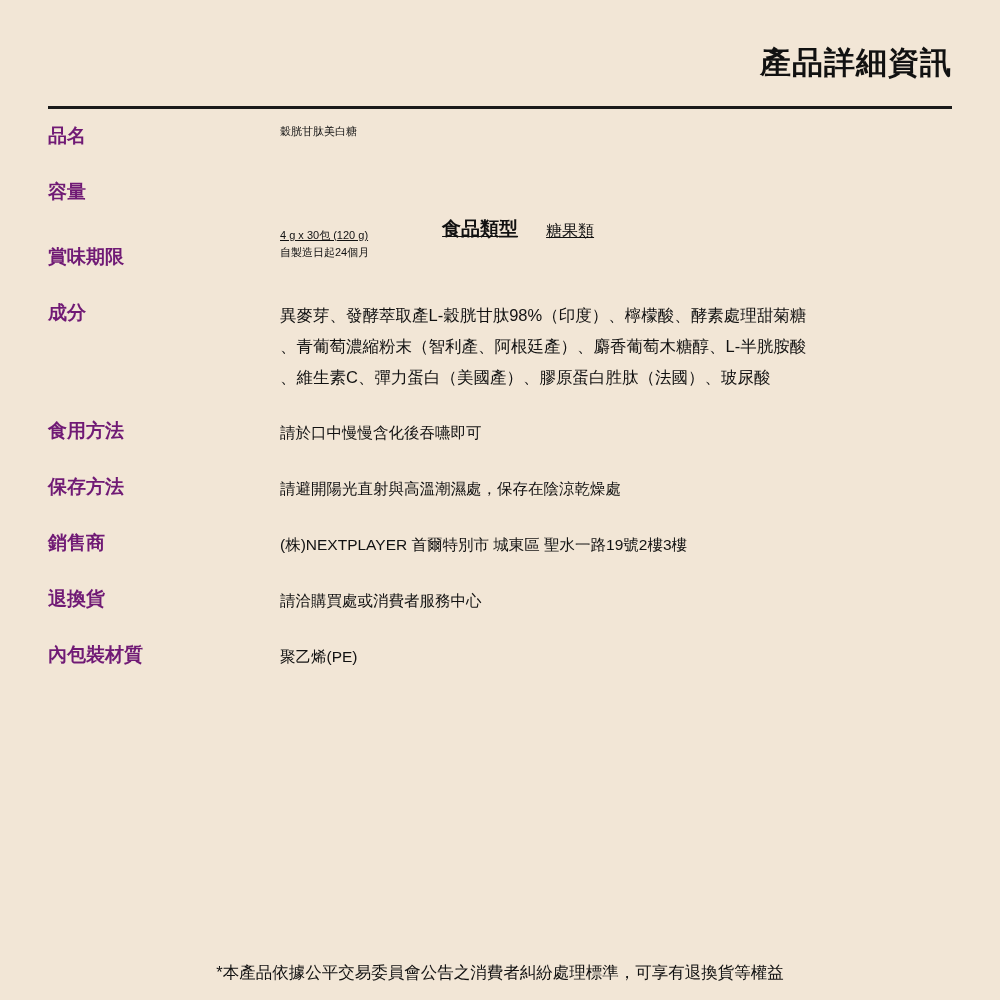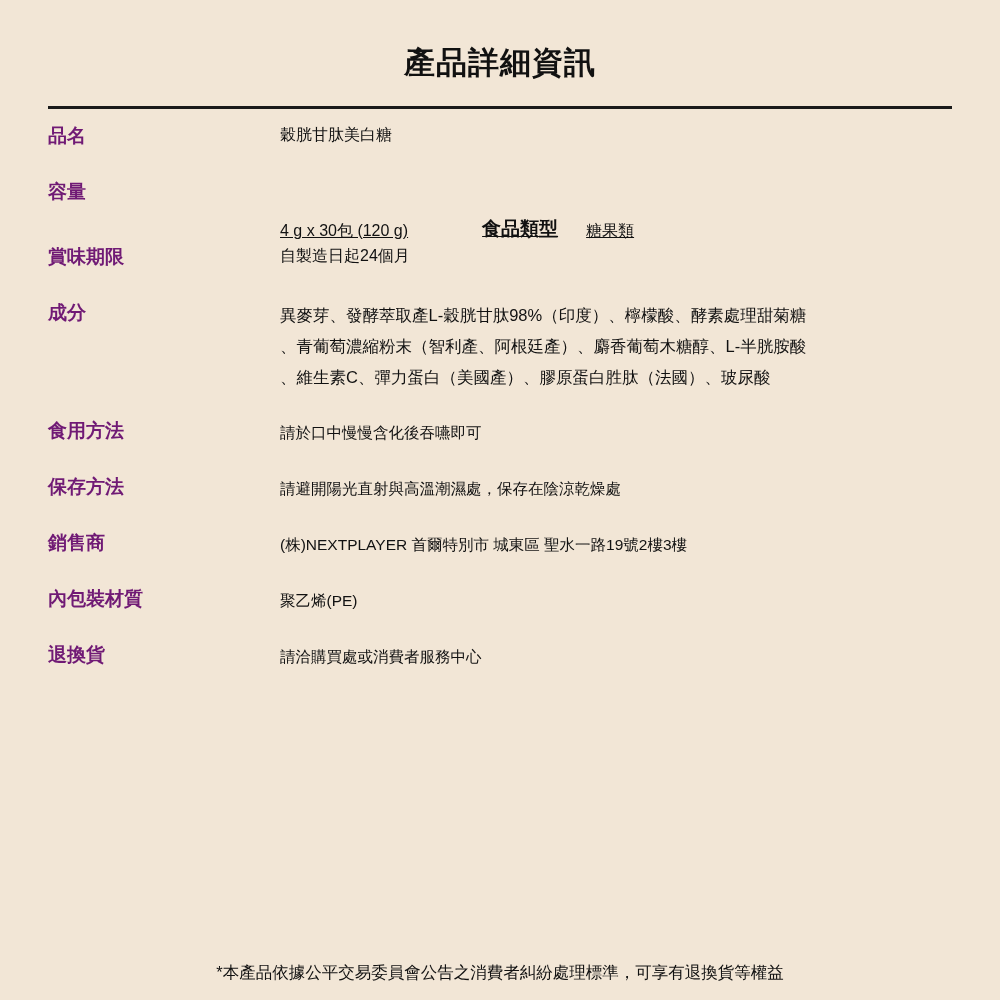--- a/index.html
+++ b/index.html
@@ -15,21 +15,21 @@
     overflow: hidden;
   }
   .page {
     position: relative;
     width: 1000px;
     height: 1000px;
     box-sizing: border-box;
     padding: 0 48px;
   }
   .doc-title {
-    text-align: center;
+    text-align: right;
     font-size: 31px;
     font-weight: bold;
     letter-spacing: 1px;
     padding-top: 42px;
     color: #111;
   }
   .title-rule {
     margin: 22px 0 0 0;
     height: 3px;
     background: #1a1a1a;
@@ -56,21 +56,21 @@
   }
   .value-cell {
     font-size: 15.5px;
     color: #111;
     line-height: 1.55;
   }
   .row {
     height: 56px;
   }
   .value-main {
-    font-size: 16px;
+    font-size: 11px;
   }
   .value-small {
     font-size: 13.5px;
     line-height: 1.85;
   }
   .ingredients {
     font-size: 16.5px;
     line-height: 1.9;
   }
   .type-label {
@@ -158,26 +158,26 @@
         <td class="value-cell note-line">請避開陽光直射與高溫潮濕處，保存在陰涼乾燥處</td>
       </tr>
 
       <tr class="row">
         <td class="label-cell">銷售商</td>
         <td class="value-cell note-line">(株)NEXTPLAYER 首爾特別市 城東區 聖水一路19號2樓3樓</td>
       </tr>
 
 
       <tr class="row">
-        <td class="label-cell">內包裝材質</td>
-        <td class="value-cell note-line">聚乙烯(PE)</td>
+        <td class="label-cell">退換貨</td>
+        <td class="value-cell note-line">請洽購買處或消費者服務中心</td>
       </tr>
 
       <tr class="row">
-        <td class="label-cell">退換貨</td>
-        <td class="value-cell note-line">請洽購買處或消費者服務中心</td>
+        <td class="label-cell">內包裝材質</td>
+        <td class="value-cell note-line">聚乙烯(PE)</td>
       </tr>
     </tbody>
   </table>
 
   <div class="footnote">*本產品依據公平交易委員會公告之消費者糾紛處理標準，可享有退換貨等權益</div>
 
 </div>
 
 </body></html>

